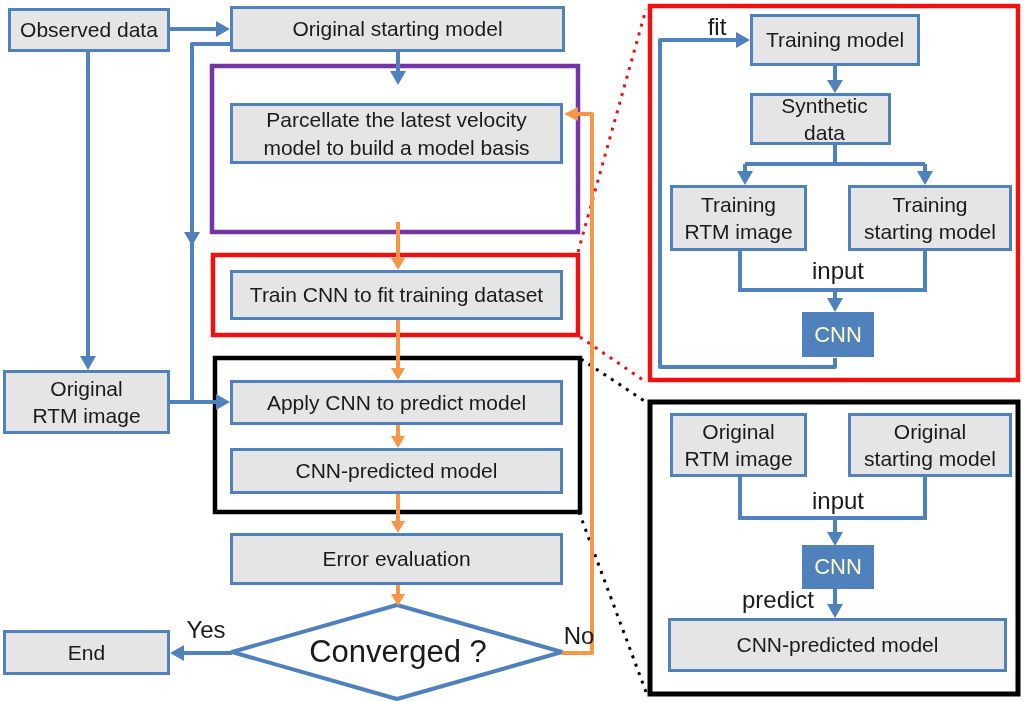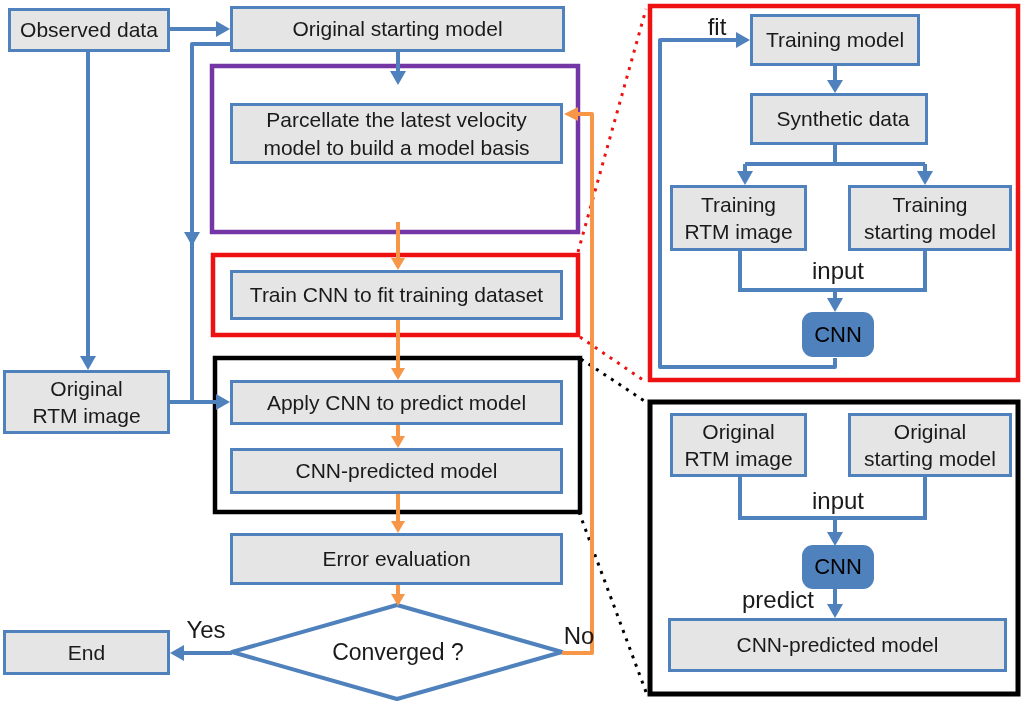--- a/index.html
+++ b/index.html
@@ -7,29 +7,29 @@
     position:relative;width:1024px;height:701px;background:#ffffff;
     font-family:"Liberation Sans",sans-serif;color:#1a1a1a;overflow:hidden;
   }
   .stage svg{position:absolute;left:0;top:0;}
   .box{
     position:absolute;box-sizing:border-box;border:3px solid #4f81bd;background:#e5e5e5;
     display:flex;align-items:center;justify-content:center;text-align:center;
     font-size:21px;line-height:1.3;white-space:pre-line;
   }
   .cnnbox{
-    position:absolute;box-sizing:border-box;background:#4f81bd;color:#000000;
-    display:flex;align-items:center;justify-content:center;font-size:22px;border-radius:11px;
+    position:absolute;box-sizing:border-box;background:#4f81bd;color:#fef9c3;
+    display:flex;align-items:center;justify-content:center;font-size:22px;
   }
   .lbl{
     position:absolute;display:flex;align-items:center;justify-content:center;
     font-size:24px;background:transparent;white-space:nowrap;
   }
   .dlabel{position:absolute;display:flex;align-items:center;justify-content:center;
-    font-size:23px;text-align:center;}
+    font-size:31px;text-align:center;}
 </style>
 </head>
 <body>
 
 <div class="stage">
 
   <svg width="1024" height="701" viewBox="0 0 1024 701">
 
     <rect x="212" y="66" width="366" height="166" fill="none" stroke="#7436a4" stroke-width="4.5"></rect>
     <rect x="213" y="255" width="365" height="80" fill="none" stroke="#ee1111" stroke-width="4.5"></rect>
@@ -109,21 +109,21 @@
   <div class="box" style="left:3px;top:370px;width:167px;height:64px;">Original
 RTM image</div>
   <div class="box" style="left:3px;top:630px;width:167px;height:45px;">End</div>
 
   <div class="dlabel" style="left:298px;top:636px;width:200px;height:32px;">Converged ?</div>
   <div class="lbl" style="left:180px;top:615px;width:52px;height:30px;">Yes</div>
   <div class="lbl" style="left:556px;top:621px;width:46px;height:30px;">No</div>
 
   <div class="lbl" style="left:690px;top:12px;width:54px;height:30px;">fit</div>
   <div class="box" style="left:750px;top:14px;width:170px;height:52px;">Training model</div>
-  <div class="box" style="left:750px;top:93px;width:178px;height:52px;padding-left:8px;">Synthetic data</div>
+  <div class="box" style="left:750px;top:93px;width:141px;height:52px;padding-left:8px;">Synthetic data</div>
   <div class="box" style="left:670px;top:185px;width:137px;height:66px;">Training
 RTM image</div>
   <div class="box" style="left:848px;top:185px;width:164px;height:66px;">Training
 starting model</div>
   <div class="lbl" style="left:798px;top:256px;width:80px;height:30px;">input</div>
   <div class="cnnbox" style="left:802px;top:312px;width:72px;height:45px;">CNN</div>
 
   <div class="box" style="left:670px;top:413px;width:137px;height:64px;">Original
 RTM image</div>
   <div class="box" style="left:848px;top:413px;width:164px;height:64px;">Original

